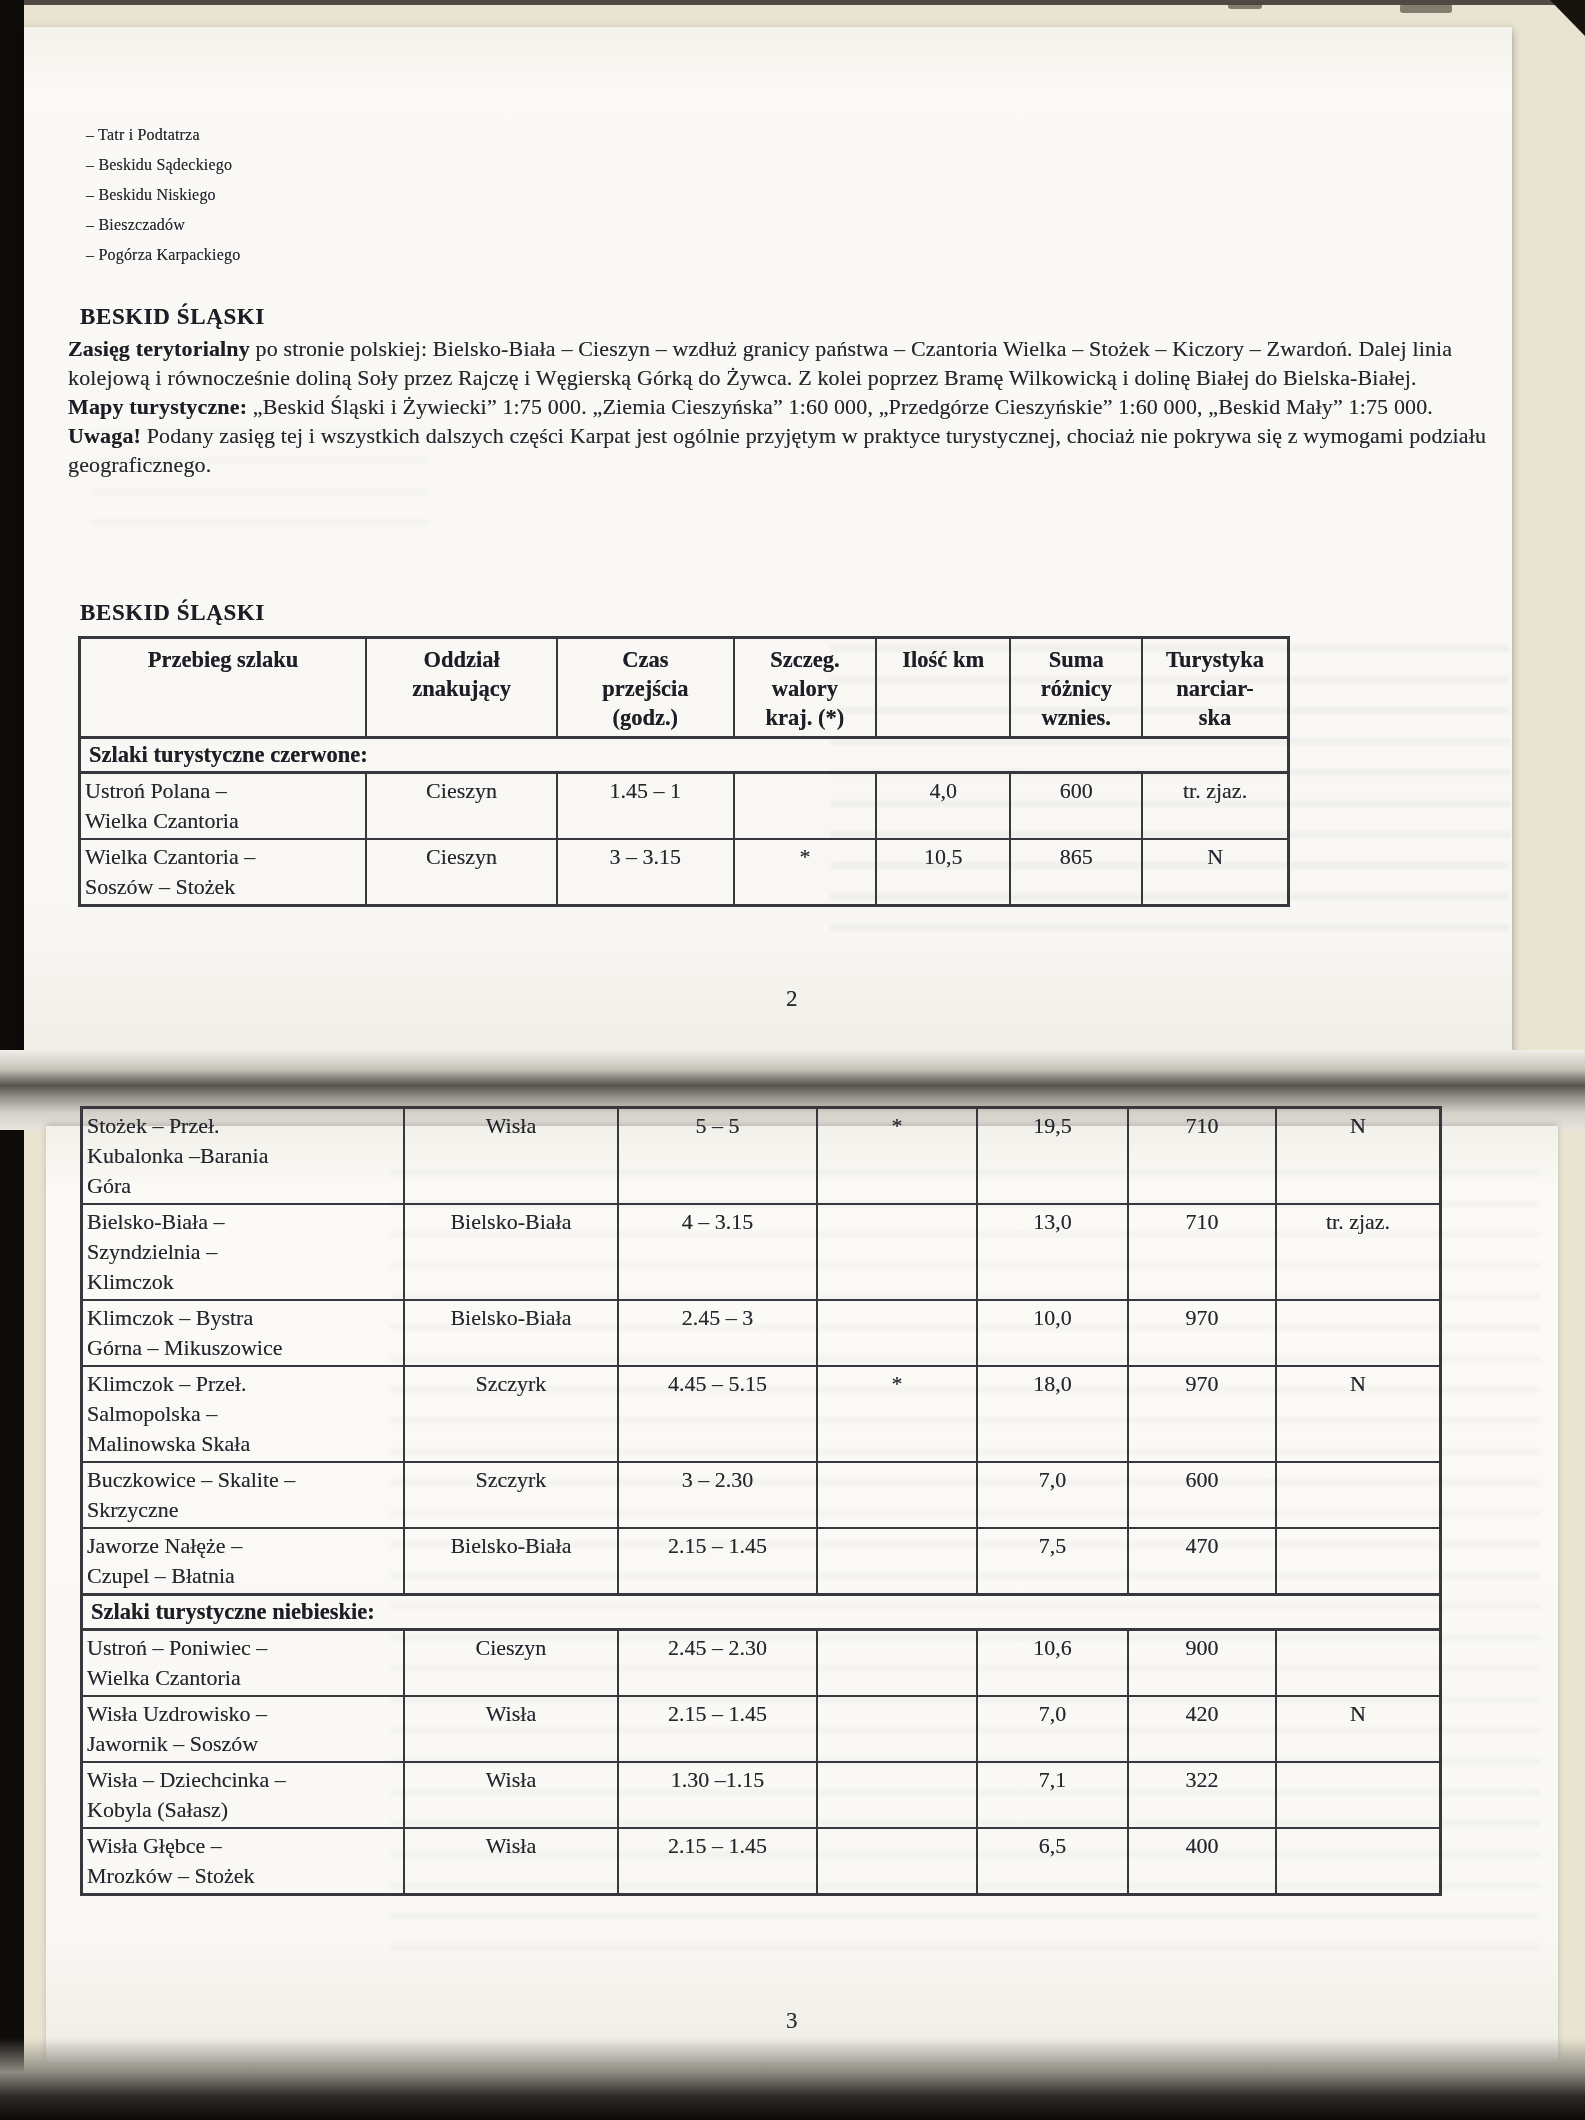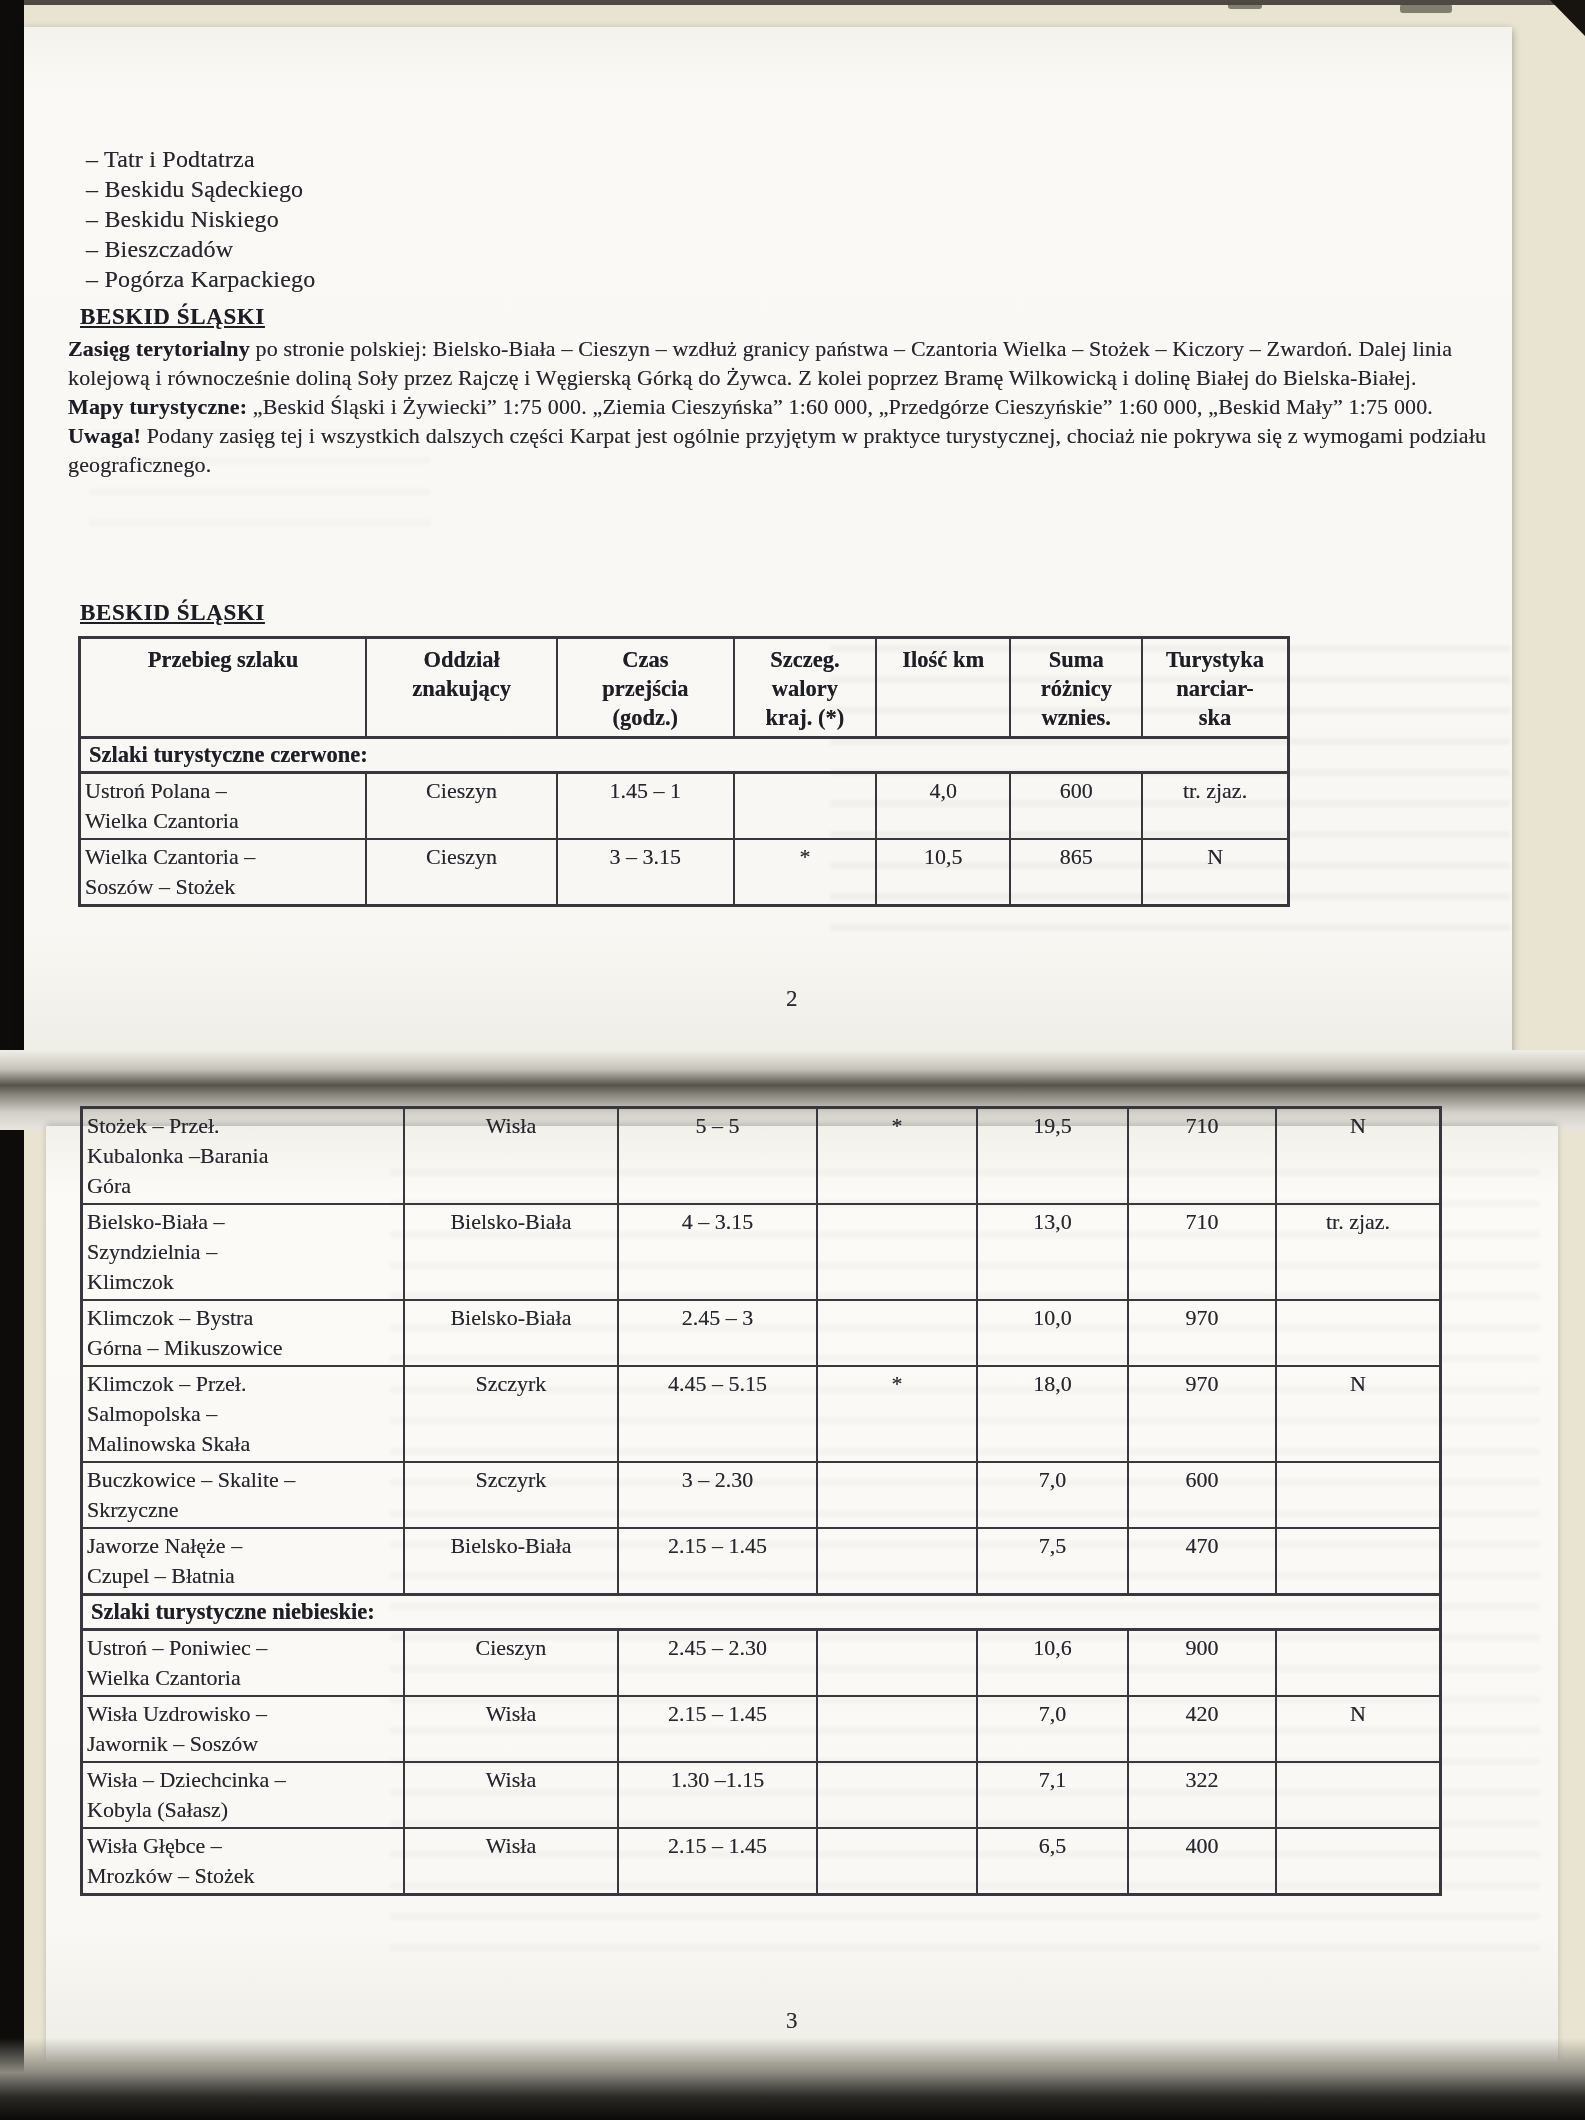--- a/index.html
+++ b/index.html
@@ -29,24 +29,24 @@
   .bottom-band{
     position:absolute;left:0;top:2038px;width:1585px;height:82px;
     background:linear-gradient(180deg,rgba(0,0,0,0) 0%,#8d8a81 42%,#2b2925 72%,#0b0a08 100%);
   }
   .corner-tr{position:absolute;right:0;top:0;width:54px;height:36px;background:#17140f;clip-path:polygon(35% 0,100% 0,100% 100%);}
   .smudge{position:absolute;background:#4a463c;border-radius:3px;opacity:.65;}
   .bleed{position:absolute;opacity:.5;filter:blur(1.6px);pointer-events:none;}
   .bleed.h{background:repeating-linear-gradient(0deg,transparent 0 24px,rgba(105,104,96,.10) 24px 31px);}
 
   
-  .region-list{position:absolute;left:86px;top:120px;font-size:24px;line-height:30px;letter-spacing:.2px;
-    text-shadow:0 0 .6px rgba(45,45,55,.55);margin-top:24px;}
+  .region-list{position:absolute;left:86px;top:120px;font-size:16px;line-height:30px;letter-spacing:.2px;
+    text-shadow:0 0 .6px rgba(45,45,55,.55);}
   .heading{position:absolute;font-size:23px;font-weight:bold;letter-spacing:.6px;color:#1d1d25;
-    text-shadow:0 0 .6px rgba(30,30,40,.6);text-decoration:underline;}
+    text-shadow:0 0 .6px rgba(30,30,40,.6);}
   .h1{left:80px;top:304px;}
   .h2{left:80px;top:600px;}
   .description{position:absolute;left:68px;top:334px;width:1458px;font-size:22px;line-height:29px;
     letter-spacing:.15px;text-shadow:0 0 .6px rgba(45,45,55,.5);}
   .description b{color:#1d1d25;}
   .pagenum{position:absolute;font-size:23px;color:#2a2a32;text-shadow:0 0 .6px rgba(45,45,55,.5);}
   .pn2{left:786px;top:986px;}
   .pn3{left:786px;top:2008px;}
 
   

